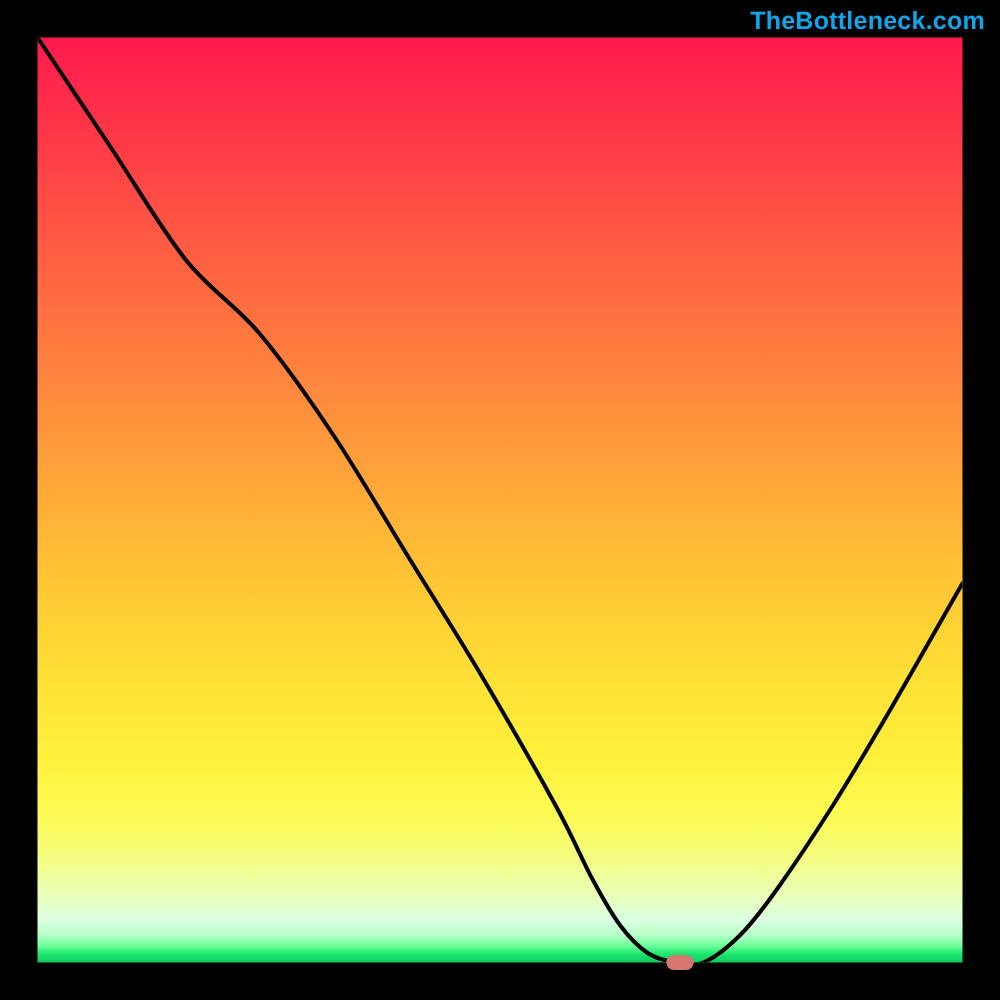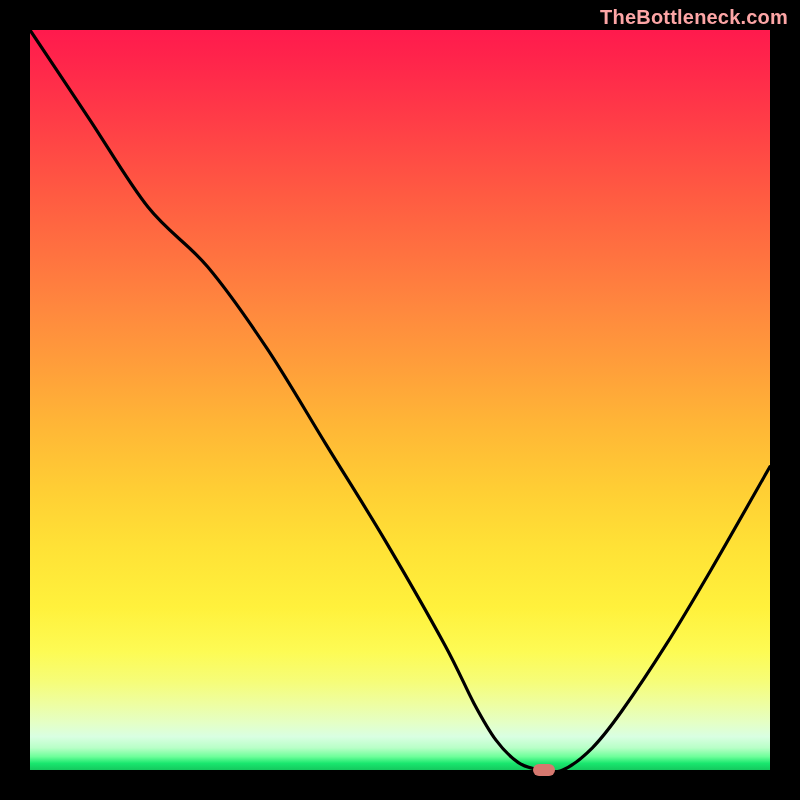--- a/index.html
+++ b/index.html
@@ -44,21 +44,21 @@
       #b8ffc7 97%,
       #6dff9a 98.2%,
       #19e76e 99.1%,
       #14c95e 100%
     );
   }
   .watermark {
     position: absolute;
     top: 6px;
     right: 12px;
-    color: #fca5a5;
+    color: #0ea5e9;
     font-size: 20px;
     font-weight: 600;
     letter-spacing: 0.2px;
     user-select: none;
   }
   svg.curve {
     position: absolute;
     left: 0;
     top: 0;
     width: 740px;

